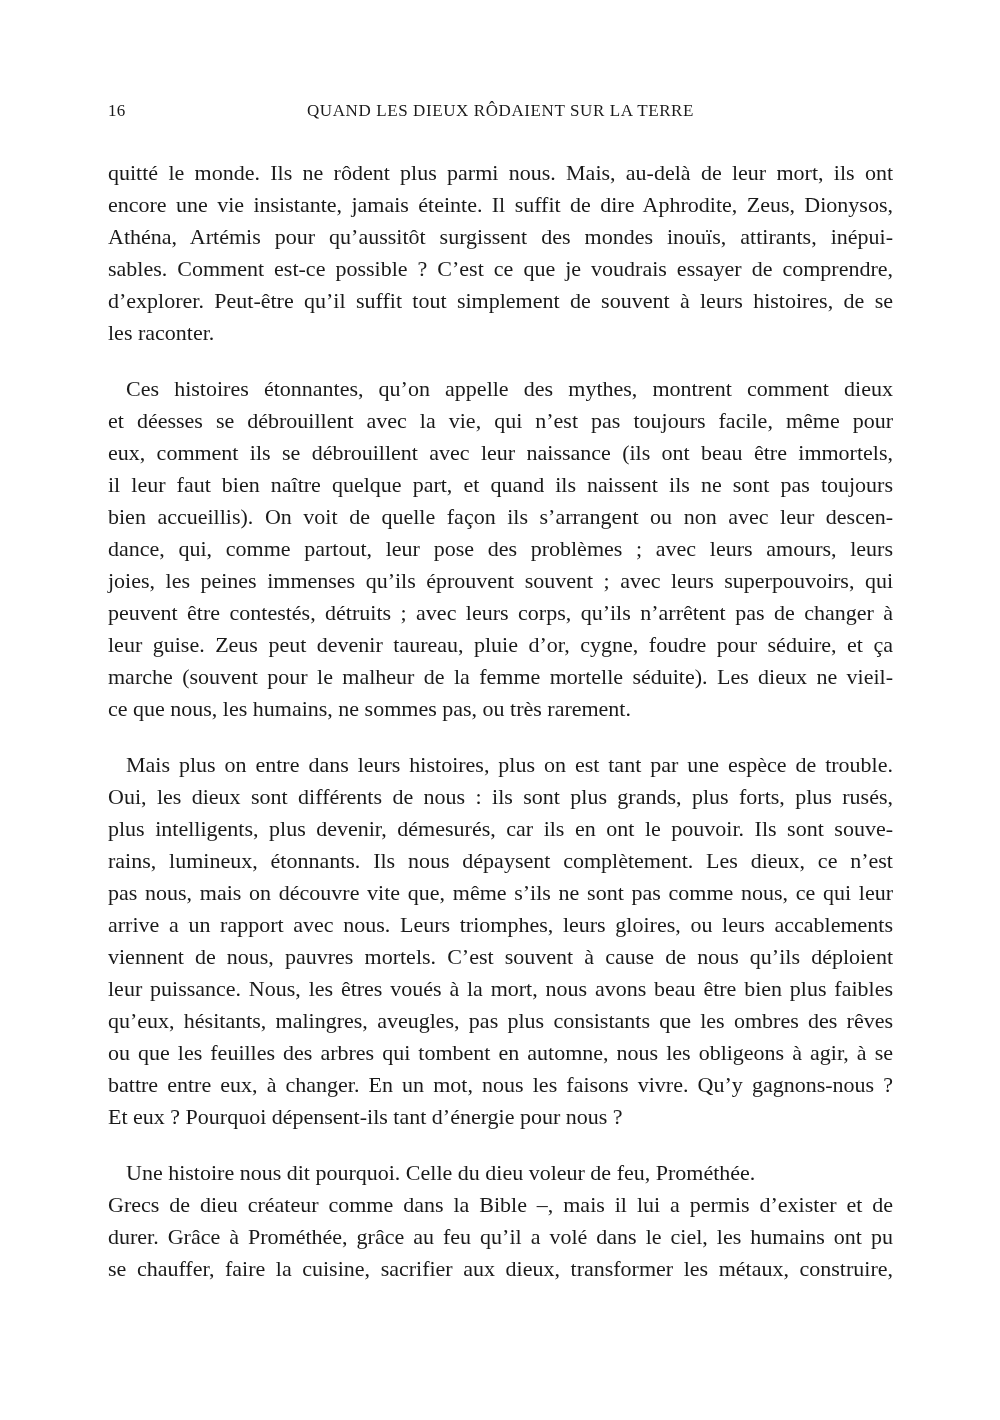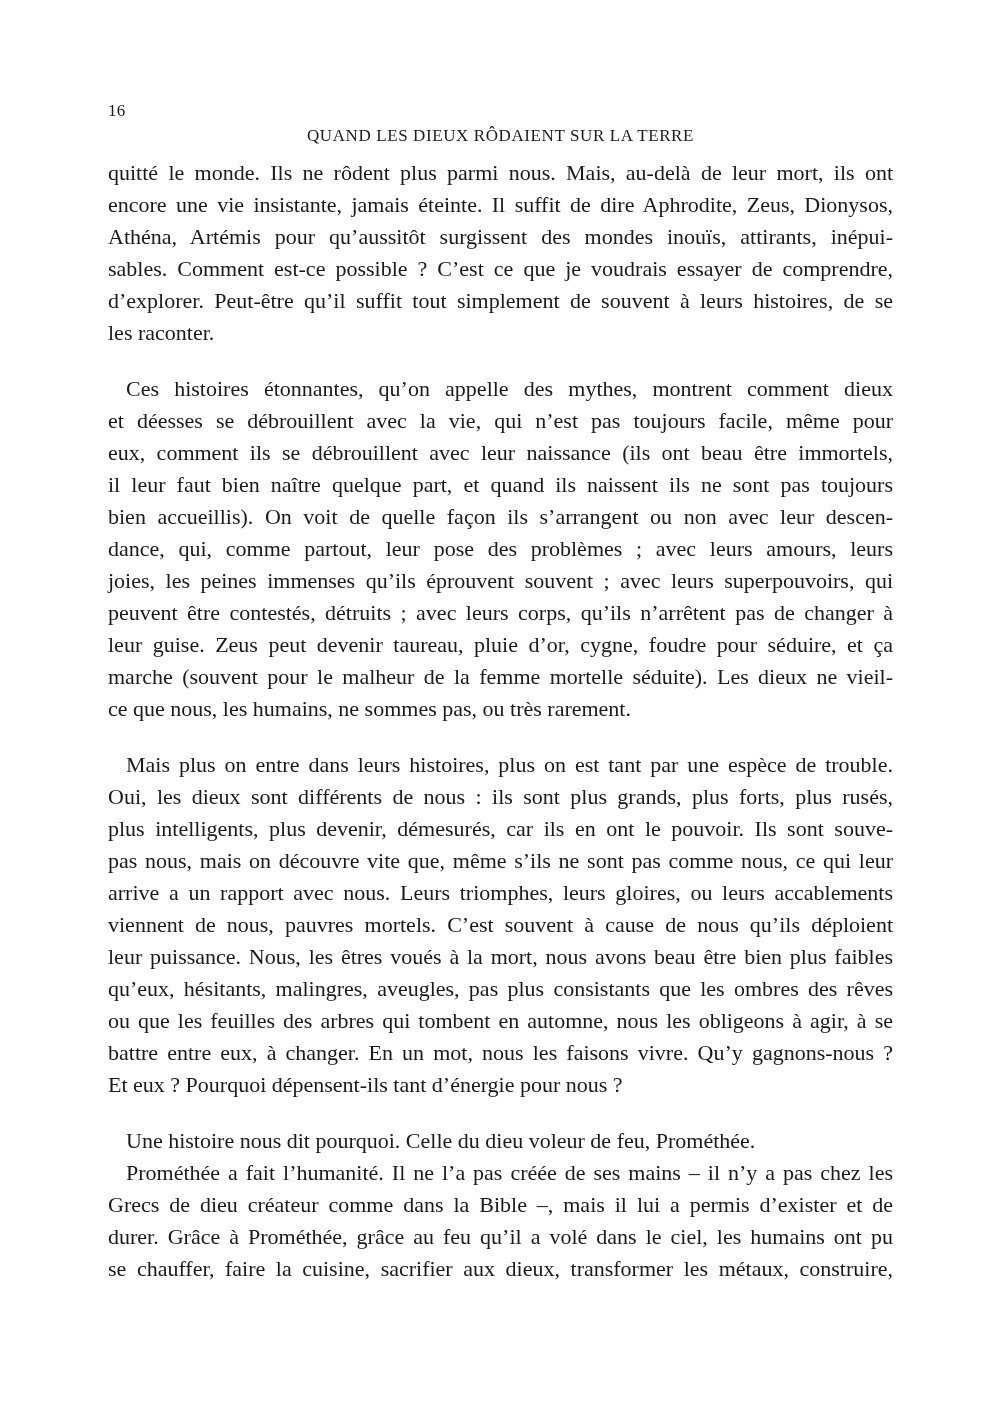--- a/index.html
+++ b/index.html
@@ -37,21 +37,20 @@
       top: 0;
       letter-spacing: 0.3px;
     }
     .running-title {
       position: absolute;
       left: 0;
       right: 0;
       top: 0;
       text-align: center;
       letter-spacing: 0.6px;
-      margin-top: 25px;
     }
     .body-text {
       position: absolute;
       left: 108px;
       top: 157px;
       width: 785px;
       font-size: 22px;
       line-height: 32px;
     }
     .para {
@@ -103,32 +102,32 @@
         <span class="line">joies, les peines immenses qu’ils éprouvent souvent ; avec leurs superpouvoirs, qui</span>
         <span class="line">peuvent être contestés, détruits ; avec leurs corps, qu’ils n’arrêtent pas de changer à</span>
         <span class="line">leur guise. Zeus peut devenir taureau, pluie d’or, cygne, foudre pour séduire, et ça</span>
         <span class="line">marche (souvent pour le malheur de la femme mortelle séduite). Les dieux ne vieil-</span>
         <span class="line last">ce que nous, les humains, ne sommes pas, ou très rarement.</span>
       </div>
       <div class="para gap-before">
         <span class="line indent">Mais plus on entre dans leurs histoires, plus on est tant par une espèce de trouble.</span>
         <span class="line">Oui, les dieux sont différents de nous : ils sont plus grands, plus forts, plus rusés,</span>
         <span class="line">plus intelligents, plus devenir, démesurés, car ils en ont le pouvoir. Ils sont souve-</span>
+        <span class="line">rains, lumineux, étonnants. Ils nous dépaysent complètement. Les dieux, ce n’est</span>
         <span class="line">pas nous, mais on découvre vite que, même s’ils ne sont pas comme nous, ce qui leur</span>
         <span class="line">arrive a un rapport avec nous. Leurs triomphes, leurs gloires, ou leurs accablements</span>
         <span class="line">viennent de nous, pauvres mortels. C’est souvent à cause de nous qu’ils déploient</span>
         <span class="line">leur puissance. Nous, les êtres voués à la mort, nous avons beau être bien plus faibles</span>
         <span class="line">qu’eux, hésitants, malingres, aveugles, pas plus consistants que les ombres des rêves</span>
         <span class="line">ou que les feuilles des arbres qui tombent en automne, nous les obligeons à agir, à se</span>
         <span class="line">battre entre eux, à changer. En un mot, nous les faisons vivre. Qu’y gagnons-nous ?</span>
         <span class="line last">Et eux ? Pourquoi dépensent-ils tant d’énergie pour nous ?</span>
       </div>
       <div class="para gap-before">
         <span class="line indent last">Une histoire nous dit pourquoi. Celle du dieu voleur de feu, Prométhée.</span>
       </div>
       <div class="para">
-        <span class="line indent">Prométhée a fait l’humanité. Il ne l’a pas créée de ses mains – il n’y a pas chez les</span>
         <span class="line">Grecs de dieu créateur comme dans la Bible –, mais il lui a permis d’exister et de</span>
         <span class="line">durer. Grâce à Prométhée, grâce au feu qu’il a volé dans le ciel, les humains ont pu</span>
         <span class="line">se chauffer, faire la cuisine, sacrifier aux dieux, transformer les métaux, construire,</span>
       </div>
     </div>
 </div>
 
 </body></html>

